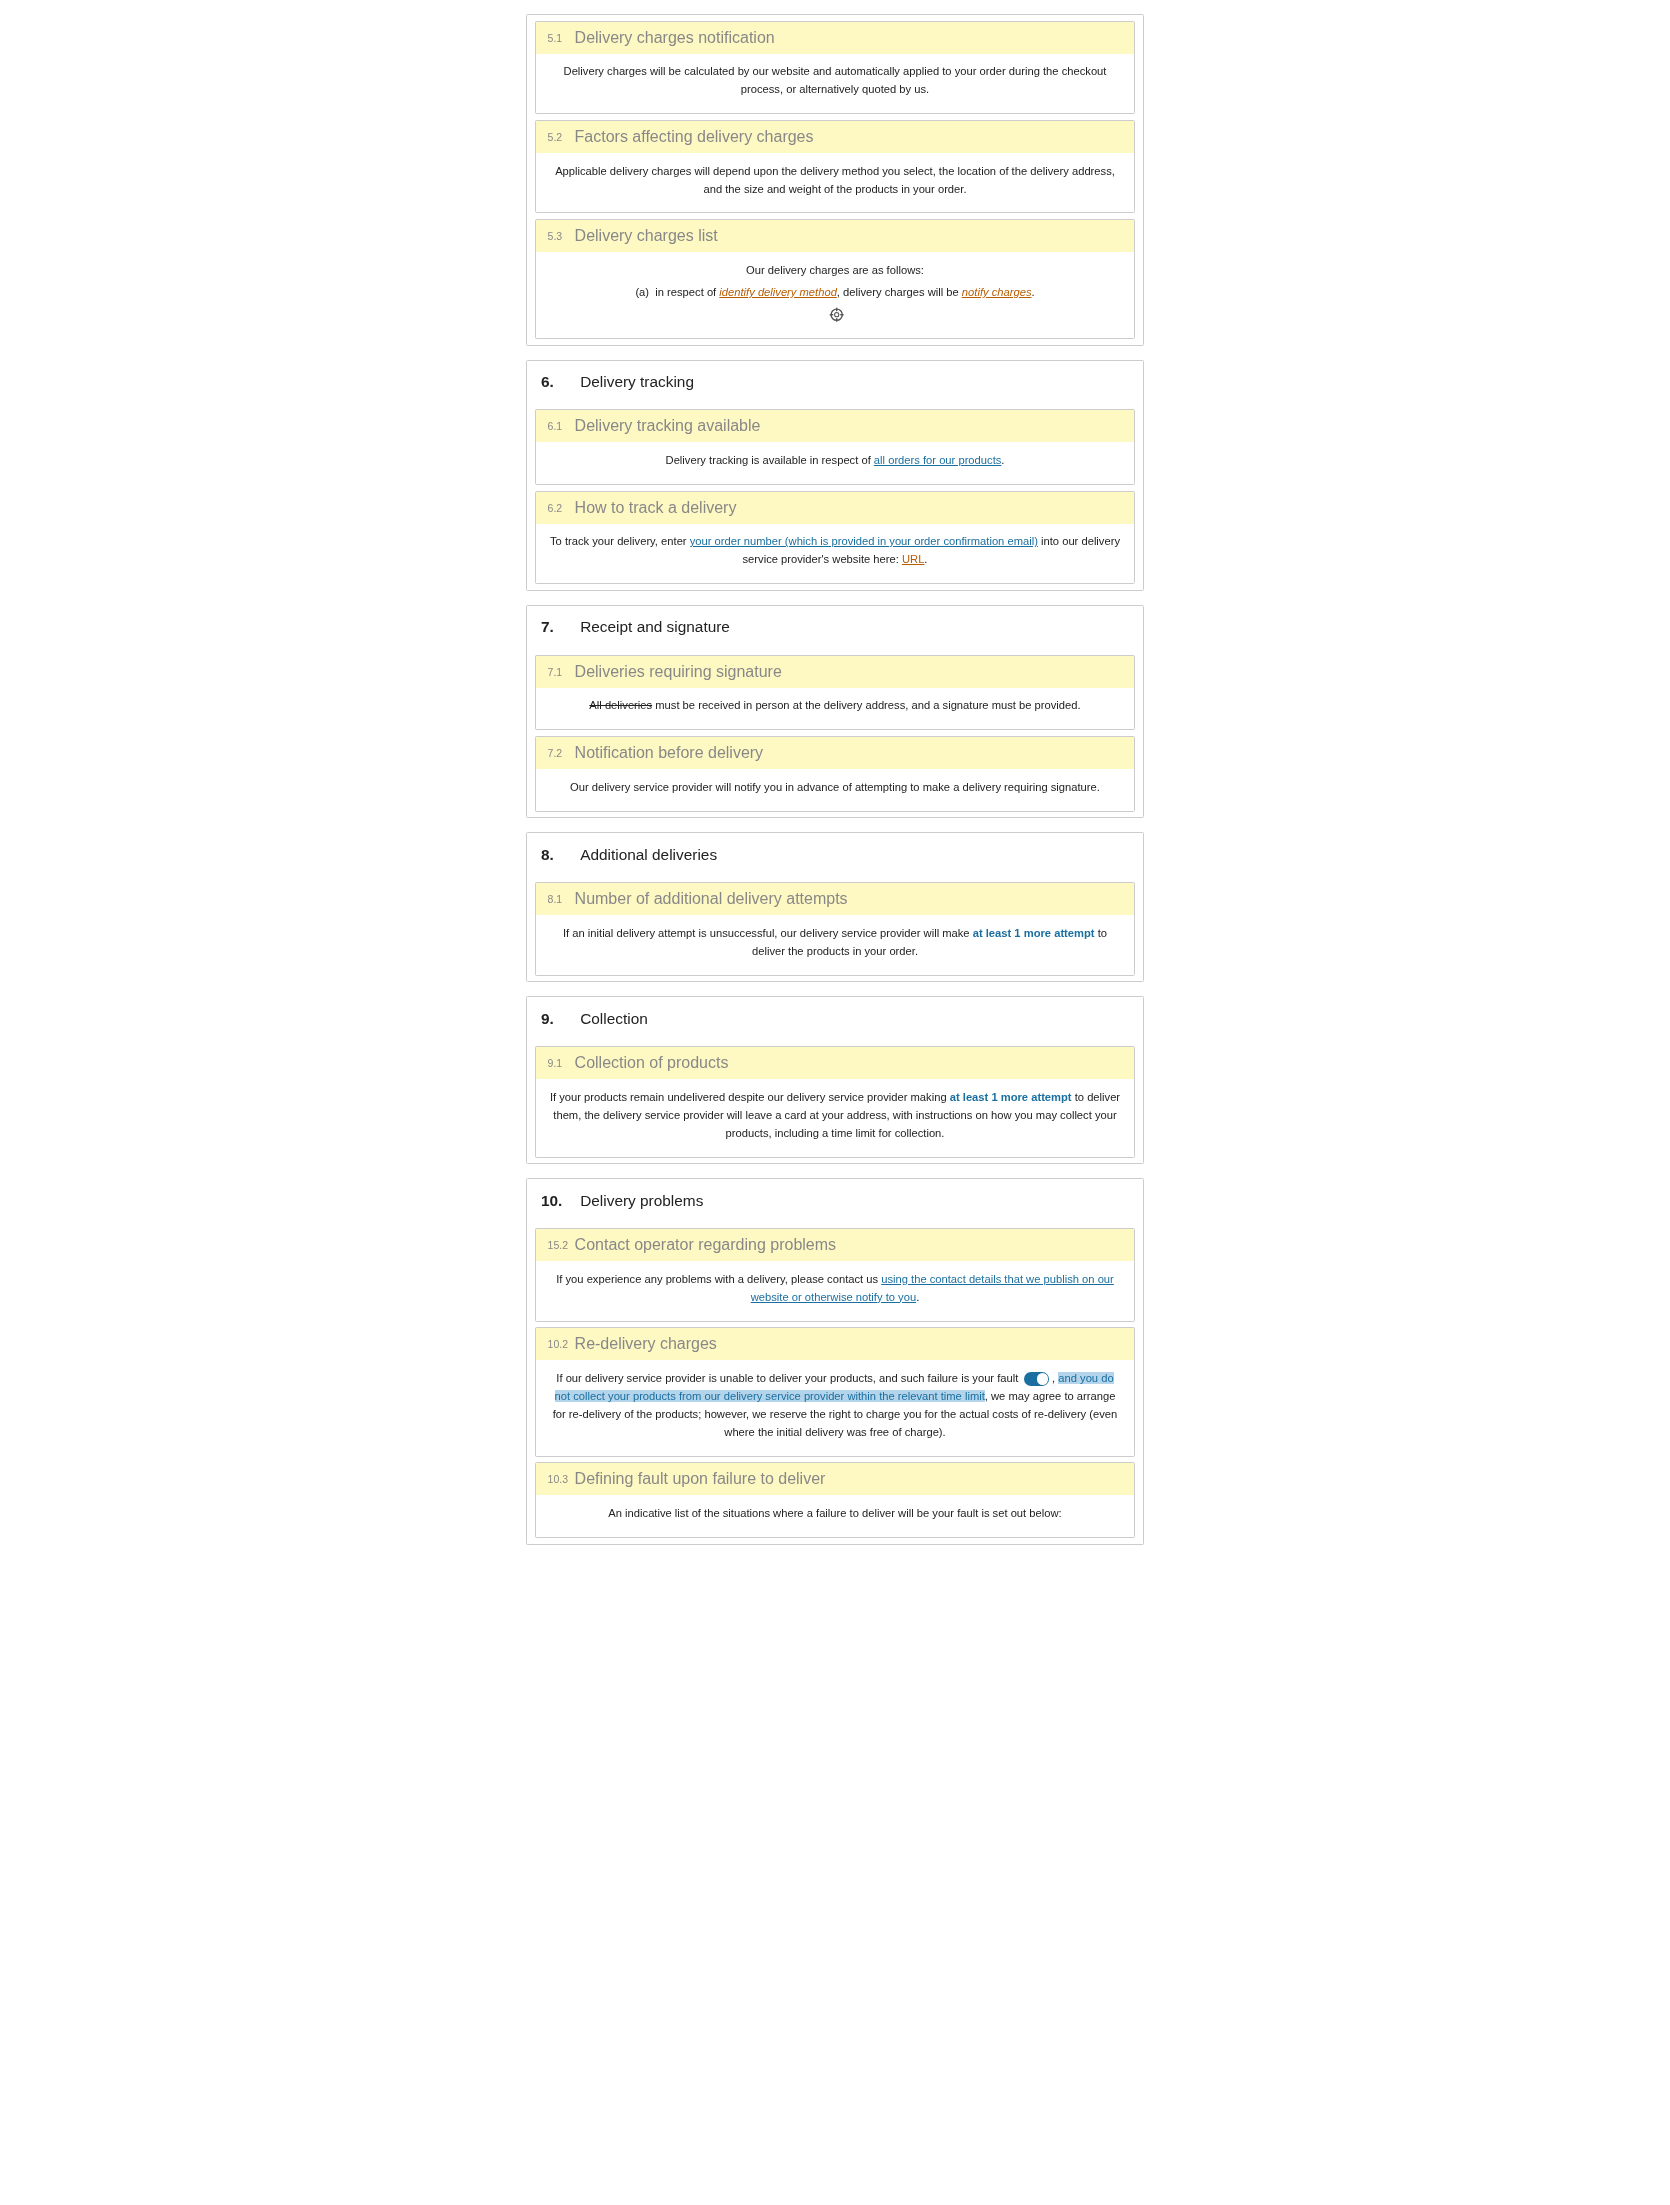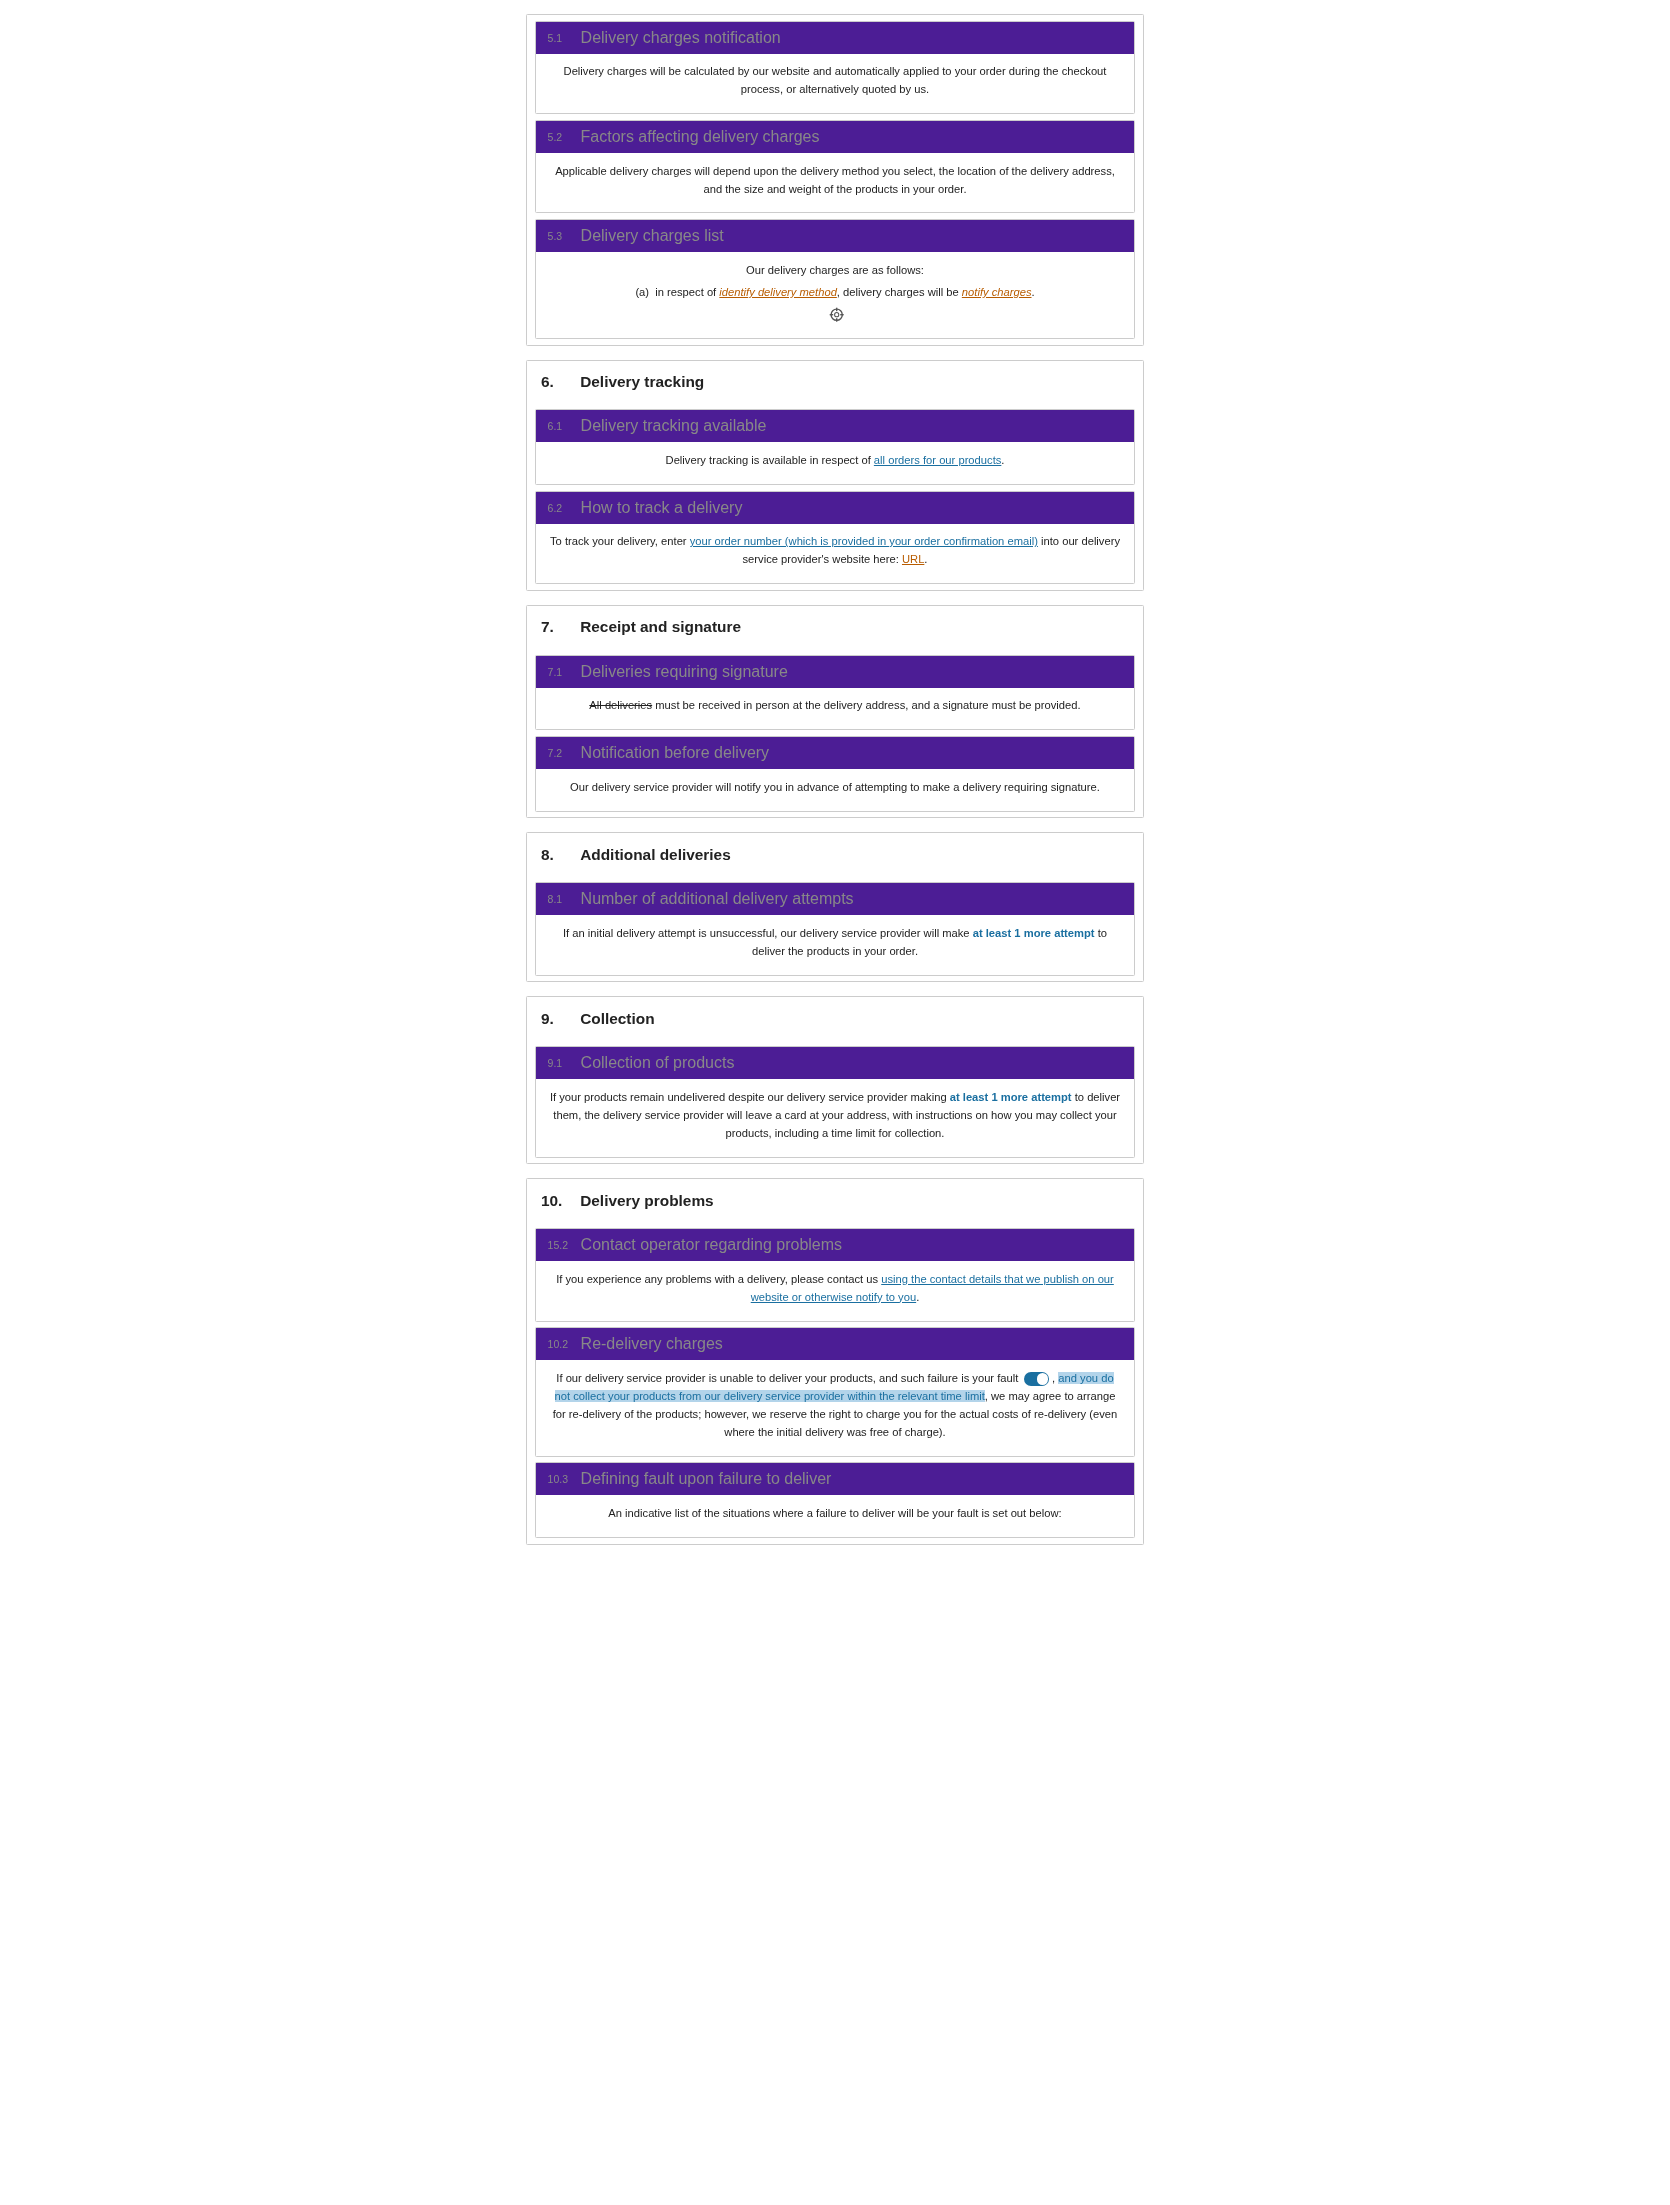--- a/index.html
+++ b/index.html
@@ -25,34 +25,34 @@
     }
     .section-number {
       font-size: 15.4px;
       font-weight: bold;
       margin-right: 11.2px;
       color: #222;
       min-width: 28px;
     }
     .section-title {
       font-size: 15.4px;
-      font-weight: bold;
+      font-weight: normal;
       color: #222;
     }
     .subsection {
       border: 0.7px solid #ccc;
       margin: 5.6px 8.4px 5.6px 8.4px;
       border-radius: 1.4px;
     }
     .subsection-header {
-      background: #4c1d95;
+      background: #fef9c3;
       padding: 7px 11.2px;
       display: flex;
       align-items: center;
-      gap: 8px;
+      gap: 2px;
     }
     .subsection-number {
       color: #888;
       font-size: 10.5px;
       min-width: 25px;
     }
     .subsection-title {
       color: #888;
       font-size: 16px;
     }

